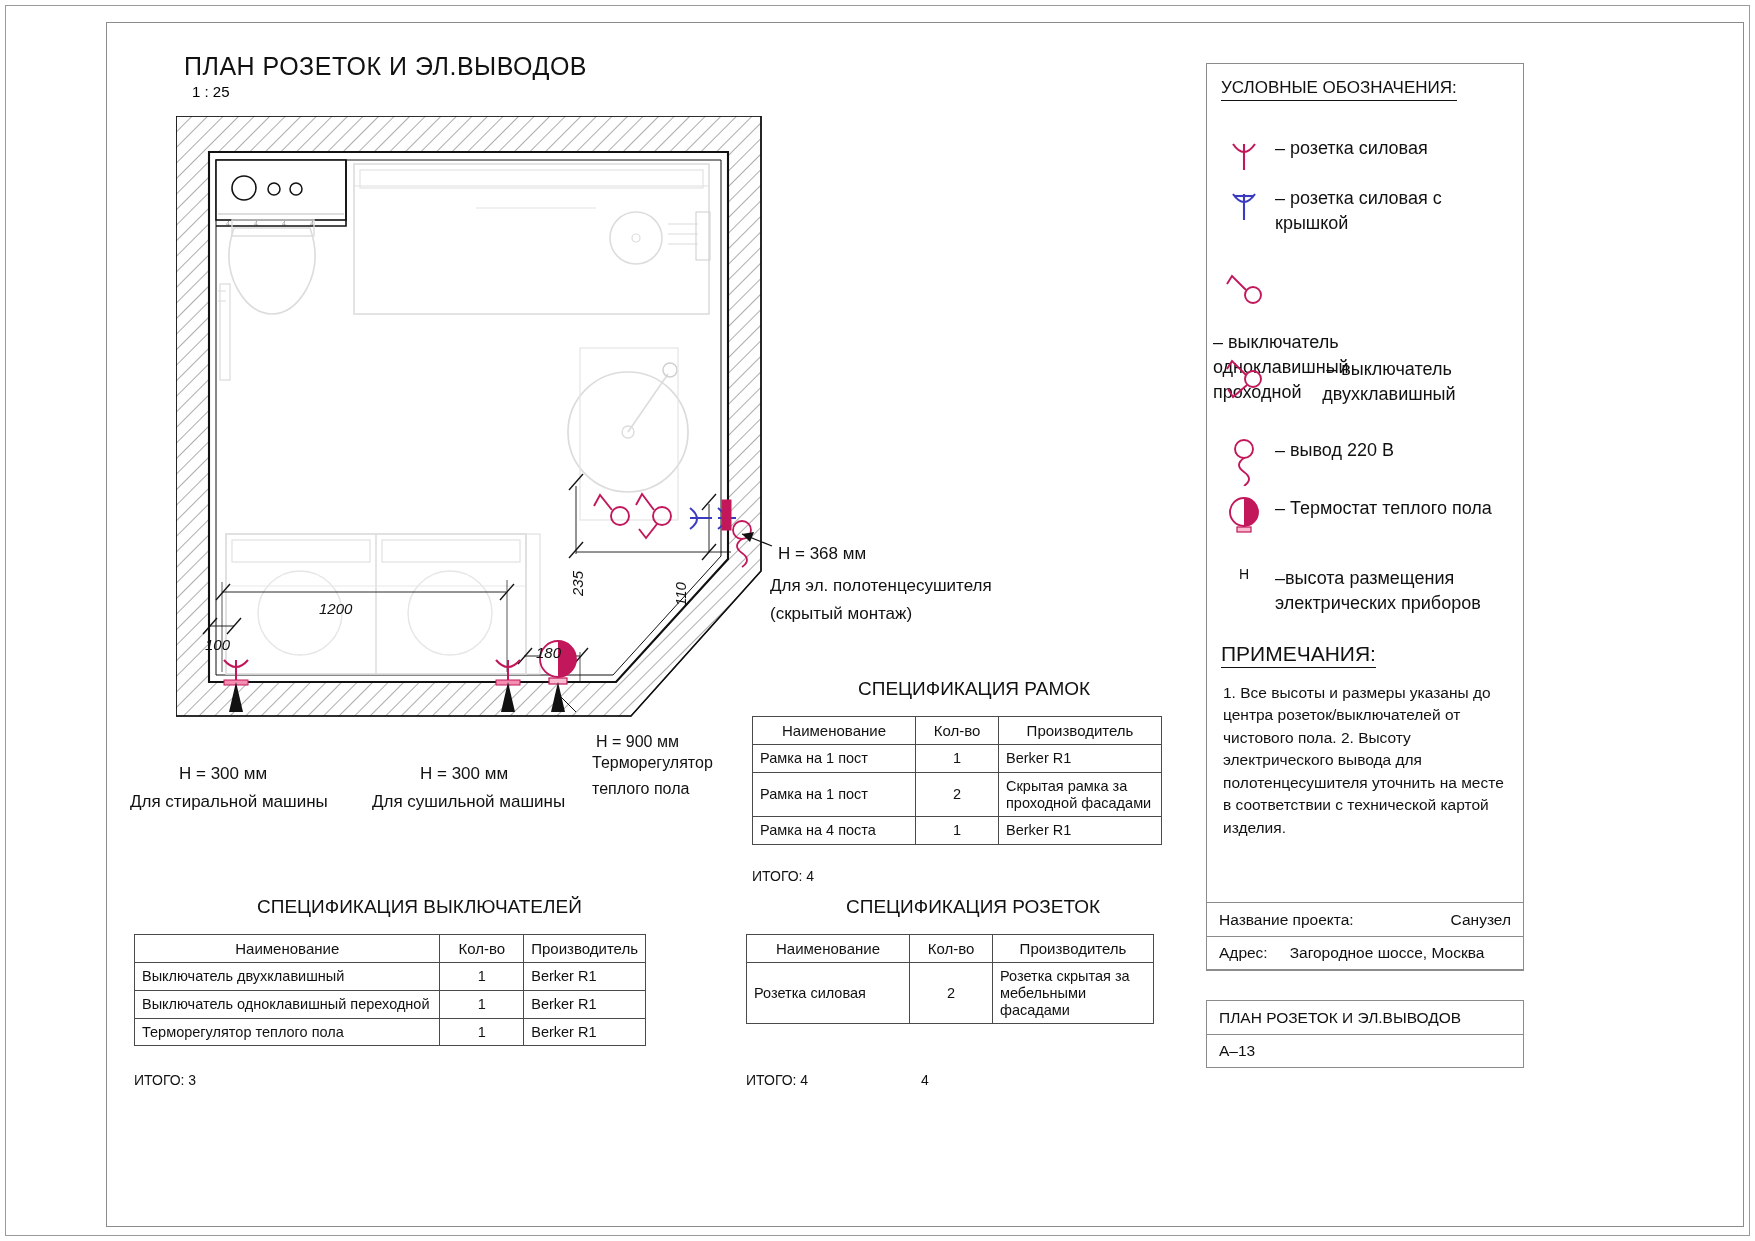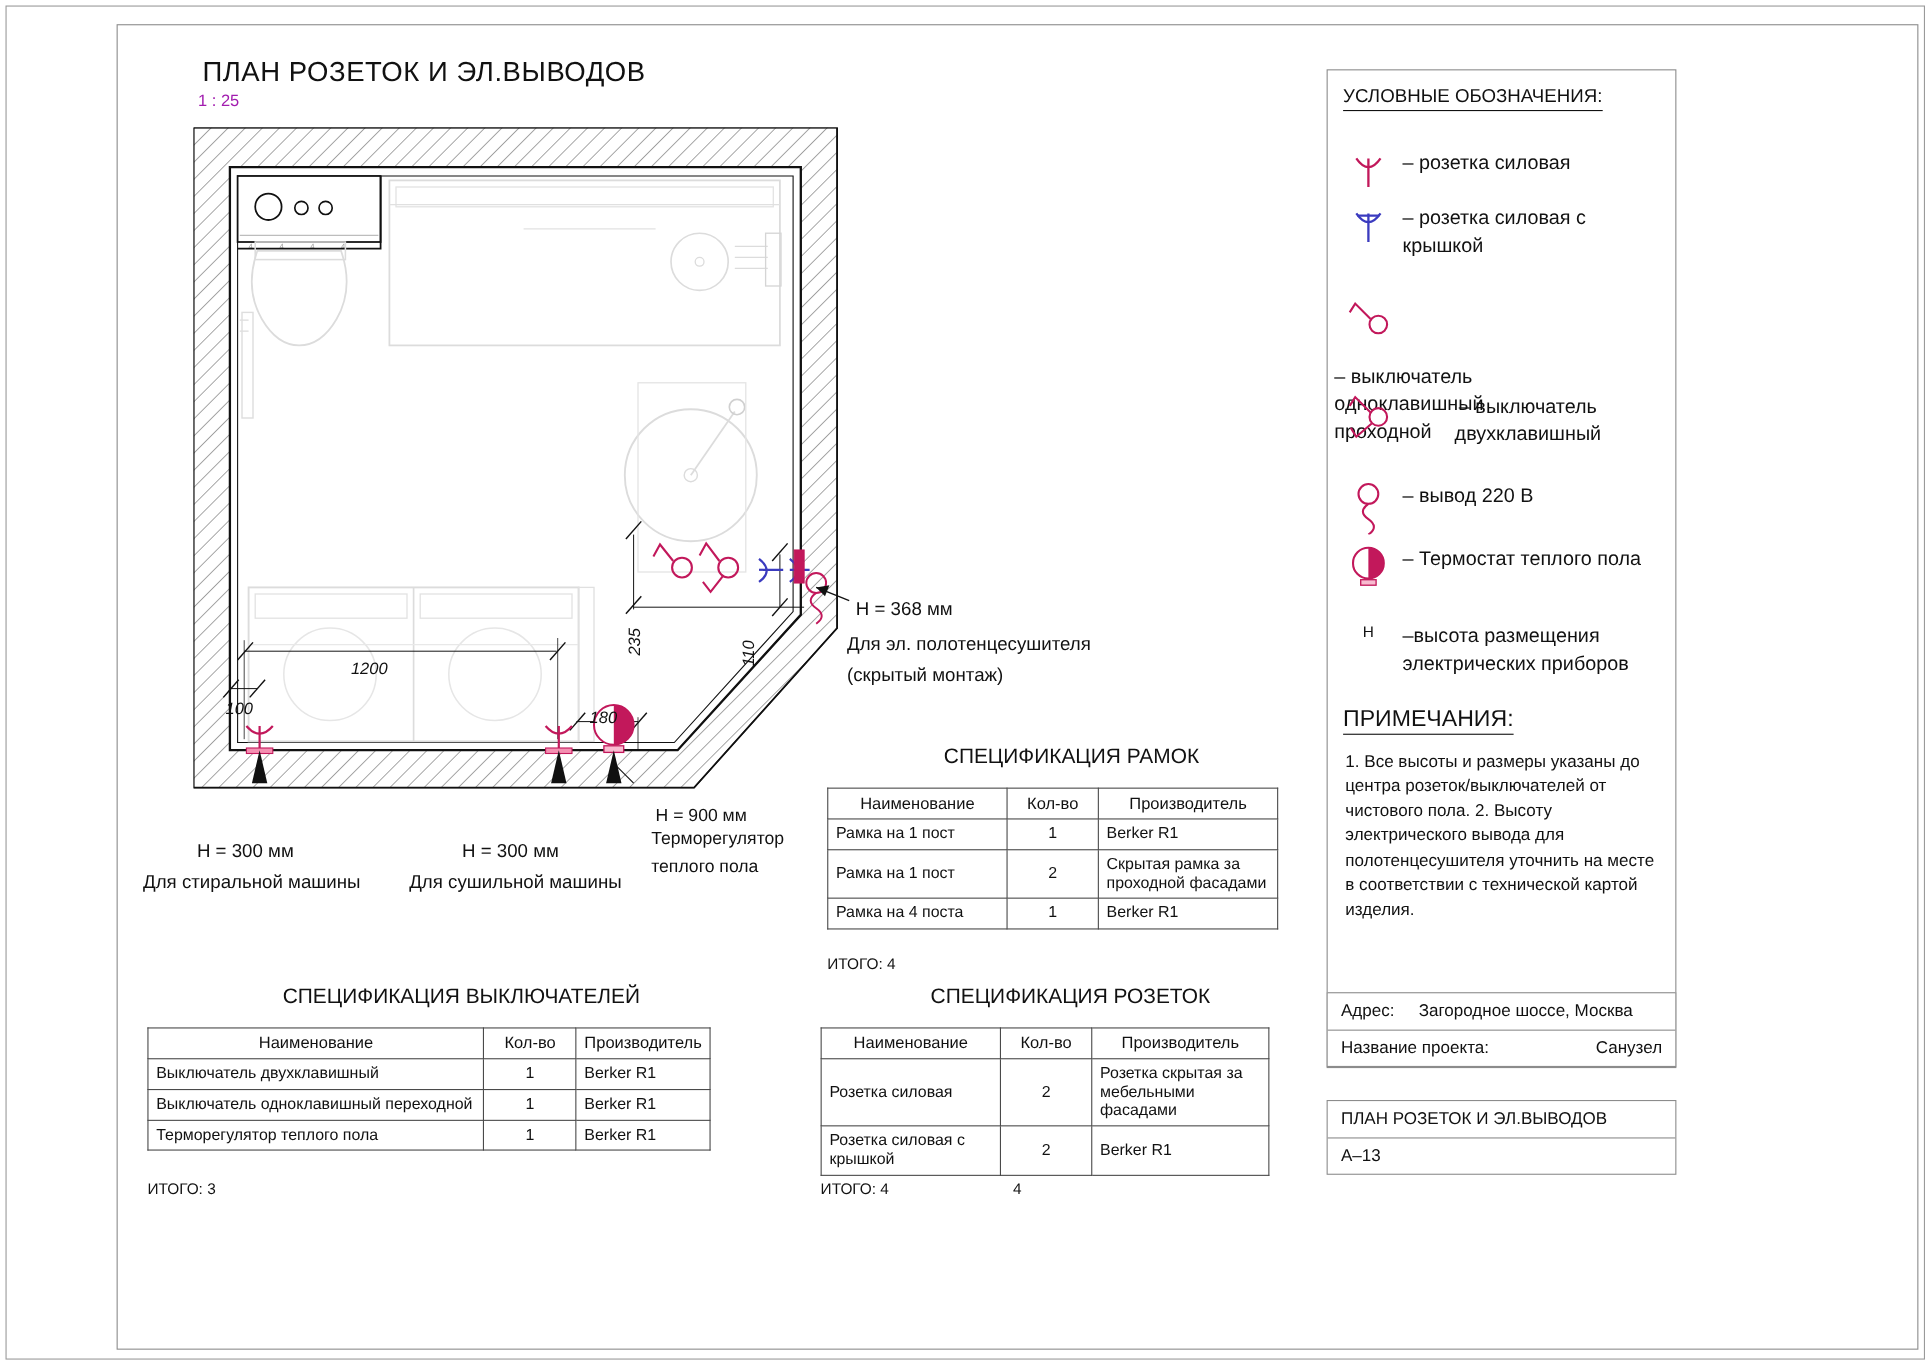--- a/index.html
+++ b/index.html
@@ -3,21 +3,21 @@
 <meta charset="utf-8">
 <style>
   html,body{margin:0;padding:0;background:#fff;}
   body{width:1755px;height:1241px;position:relative;font-family:"DejaVu Sans","Liberation Sans",sans-serif;overflow:hidden;}
 
   .sheet{position:absolute;left:5px;top:5px;width:1745px;height:1231px;border:1px solid #9a9a9a;box-sizing:border-box;background:#fff;}
   .inner-frame{position:absolute;left:100px;top:16px;width:1638px;height:1205px;border:1px solid #8c8c8c;box-sizing:border-box;}
 
   
   .main-title{position:absolute;left:178px;top:46px;font-size:25px;letter-spacing:.5px;color:#111;font-family:"Liberation Sans",sans-serif;font-weight:400;white-space:nowrap;}
-  .scale-label{position:absolute;left:174px;top:77px;font-size:15px;color:#a21caf;font-family:"Liberation Sans",sans-serif;}
+  .scale-label{position:absolute;left:186px;top:77px;font-size:15px;color:#000000;font-family:"Liberation Sans",sans-serif;}
 
   
   .plan{position:absolute;left:170px;top:110px;width:600px;height:620px;}
   .plan svg{display:block;}
 
   
   .ann{position:absolute;color:#111;font-family:"Liberation Sans",sans-serif;white-space:nowrap;}
   .ann.sz{font-style:italic;font-size:15px;}
   .ann.cal{font-size:17px;}
   .ann.cal2{font-size:16px;}
@@ -277,25 +277,20 @@
         <th class="c-qty" style="width:68px;">Кол-во</th>
         <th class="c-mfr">Производитель</th>
       </tr>
     </thead>
     <tbody>
       <tr>
         <td class="c-name">Розетка силовая</td>
         <td class="c-qty">2</td>
         <td class="c-mfr">Розетка скрытая за мебельными фасадами</td>
       </tr>
-      <tr>
-        <td class="c-name">Розетка силовая с крышкой</td>
-        <td class="c-qty">2</td>
-        <td class="c-mfr">Berker R1</td>
-      </tr>
     </tbody>
   </table>
   <div class="total" style="left:740px;top:1066px;">ИТОГО: 4</div>
   <div class="total" style="left:915px;top:1066px;">4</div>
 
   <div class="legend-box">
     <div class="legend-h">УСЛОВНЫЕ ОБОЗНАЧЕНИЯ:</div>
 
     <div class="leg-row" style="left:6px;top:72px;">
       <span class="leg-ico">
@@ -376,26 +371,26 @@
       </span>
       <span class="leg-txt">–высота размещения электрических приборов</span>
     </div>
 
     <div class="notes-h">ПРИМЕЧАНИЯ:</div>
     <div class="notes-b">1. Все высоты и размеры указаны до центра розеток/выключателей от чистового пола. 2. Высоту электрического вывода для полотенцесушителя уточнить на месте в соответствии с технической картой изделия.</div>
   </div>
 
   <div class="tb" style="left:1200px;top:896px;width:318px;height:68px;">
     <div class="tb-row">
+      <span class="tb-lbl">Название проекта:</span>
+      <span class="tb-val">Санузел</span>
+    </div>
+    <div class="tb-row">
       <span class="tb-lbl">Адрес:</span>
       <span class="tb-val left">Загородное шоссе, Москва</span>
-    </div>
-    <div class="tb-row">
-      <span class="tb-lbl">Название проекта:</span>
-      <span class="tb-val">Санузел</span>
     </div>
   </div>
 
   <div class="tb" style="left:1200px;top:994px;width:318px;height:68px;">
     <div class="tb-row">
       <span class="tb-lbl">ПЛАН РОЗЕТОК И ЭЛ.ВЫВОДОВ</span>
     </div>
     <div class="tb-row">
       <span class="tb-lbl">А–13</span>
     </div>

